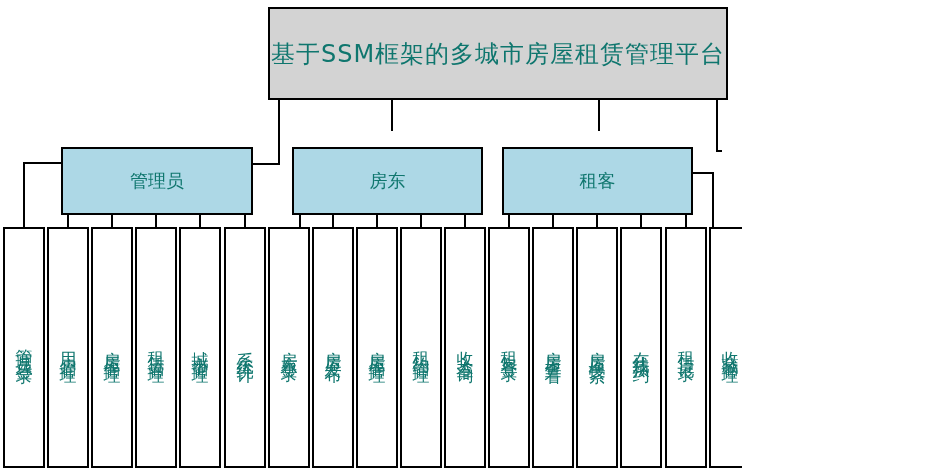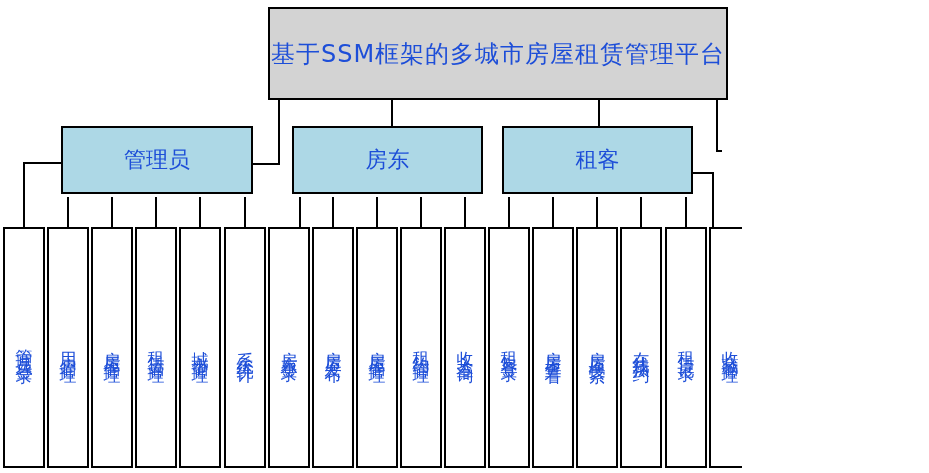--- a/index.html
+++ b/index.html
@@ -2,21 +2,21 @@
 <html style="--root-fill: #d3d3d3; --branch-fill: #add8e6; --leaf-fill: #ffffff; --border: #000000; --line: #000000;"><head>
 <meta charset="utf-8">
 <style>
   html, body { margin: 0; padding: 0; background: #ffffff; }
   .canvas {
     position: relative;
     width: 742px;
     height: 473px;
     background: #ffffff;
     font-family: "DejaVu Sans", "Liberation Sans", sans-serif;
-    color: #1d4ed8;
+    color: #0f766e;
     overflow: hidden;
   }
   .connectors {
     position: absolute;
     left: 0; top: 0;
     width: 929px; height: 473px;
   }
   .connectors path {
     fill: none;
     stroke: var(--line, #000000);
@@ -32,24 +32,24 @@
     text-align: center;
   }
   .root-box {
     left: 268px; top: 7px;
     width: 460px; height: 93px;
     background: var(--root-fill, #d3d3d3);
     font-size: 24px;
     letter-spacing: 1px;
   }
   .branch-box {
-    top: 126px;
+    top: 147px;
     height: 68px;
     background: var(--branch-fill, #add8e6);
-    font-size: 22px;
+    font-size: 18px;
   }
   .leaf-box {
     top: 227px;
     width: 42px; height: 241px;
     background: var(--leaf-fill, #ffffff);
   }
   .vtext {
     writing-mode: vertical-lr;
     text-orientation: upright;
     font-size: 17px;

